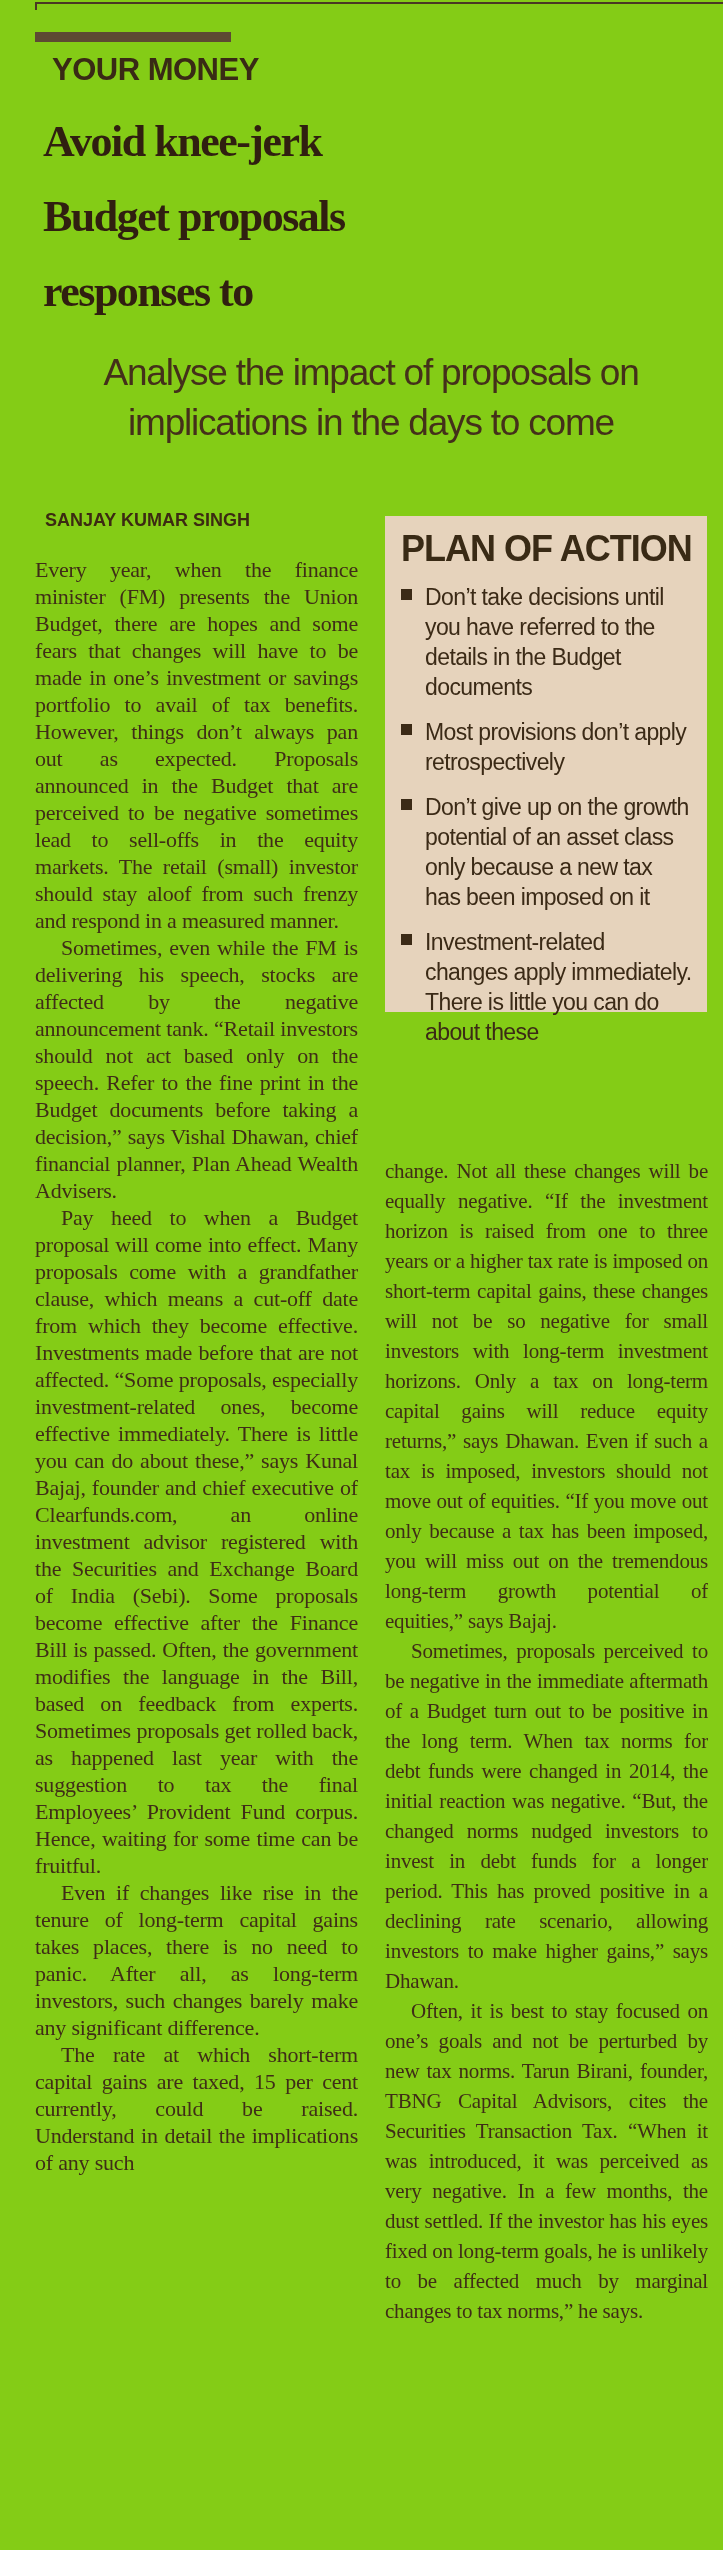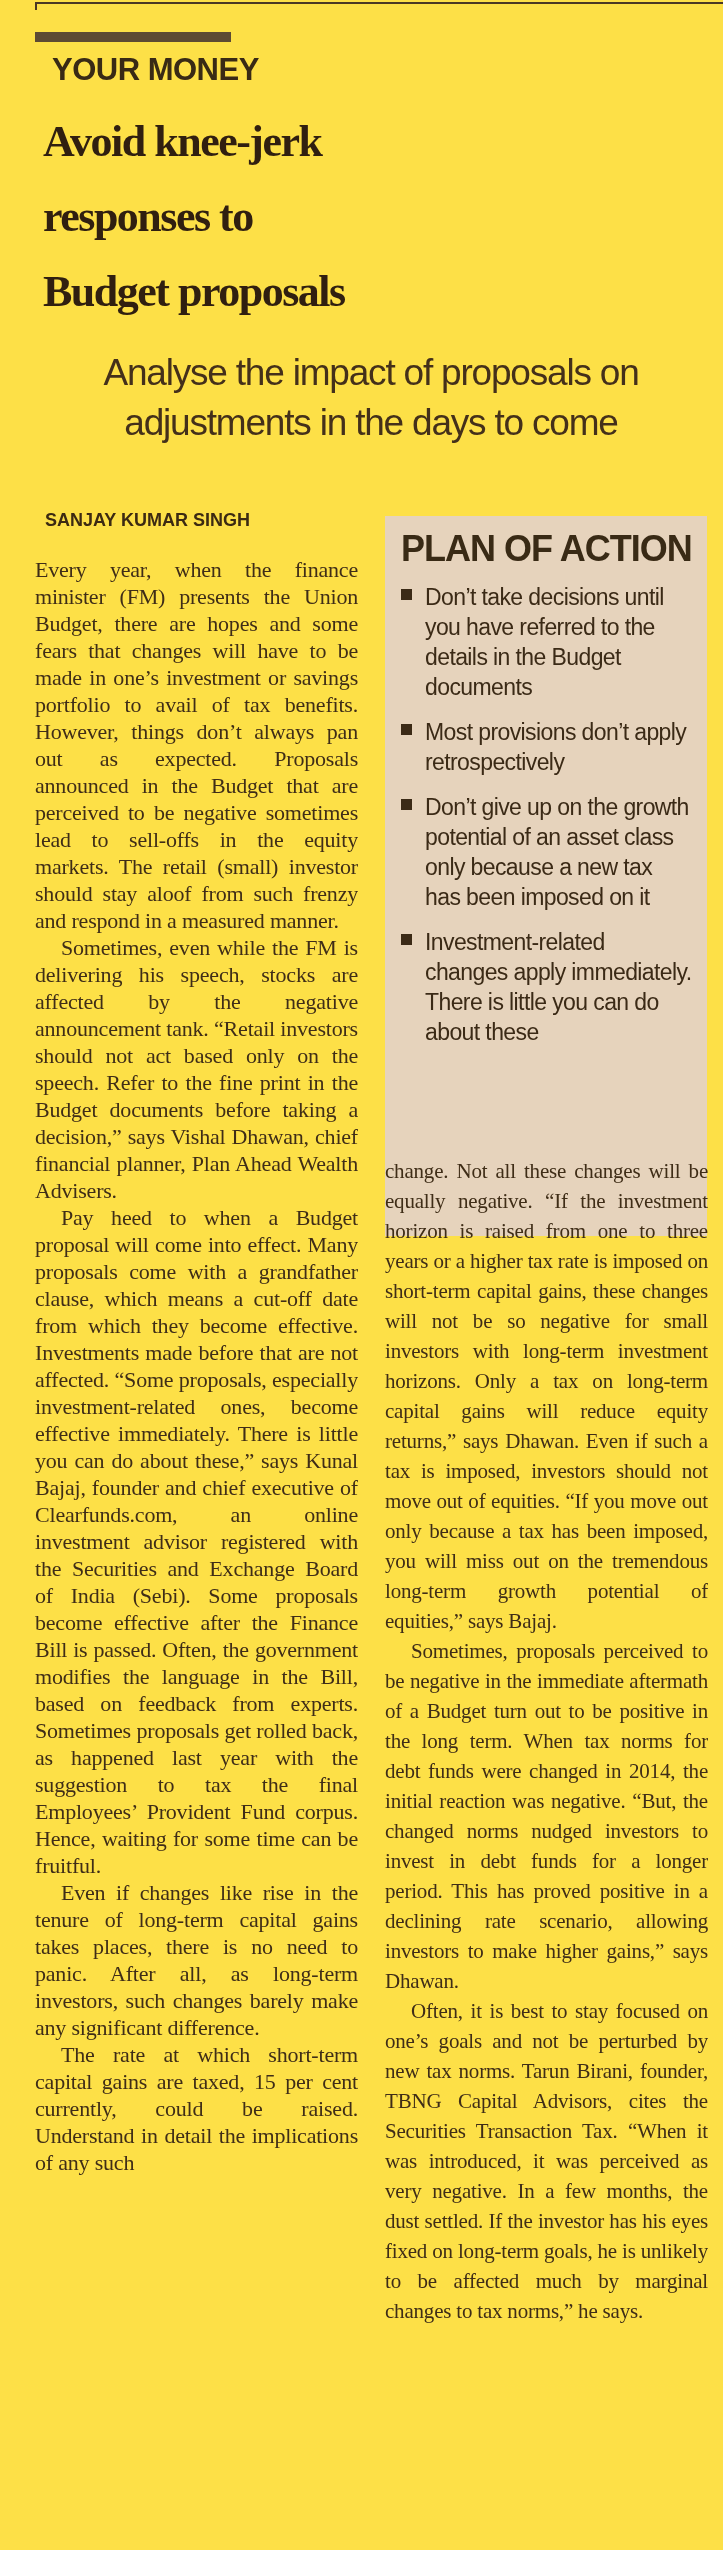--- a/index.html
+++ b/index.html
@@ -1,19 +1,19 @@
 <!DOCTYPE html>
 <html lang="en"><head>
 <meta charset="utf-8">
 <style>
   html,body{margin:0;padding:0;background:#fae7cc;}
   .page{
     position:relative;
     width:723px;height:2550px;
-    background:#fde047;
+    background:#84cc16;
     overflow:hidden;
     font-family:"Liberation Serif", serif;
     color:#3f2d17;
   }
   
   .top-rule{position:absolute;top:2px;left:35px;right:0;height:2px;background:#4a3824;}
   .top-rule-corner{position:absolute;top:2px;left:35px;width:2px;height:8px;background:#4a3824;}
 
   
   .kicker-bar{position:absolute;top:32px;left:35px;width:196px;height:10px;background:#5d4a33;}
@@ -57,21 +57,21 @@
     text-align:justify;
     overflow:hidden;
   }
   .col p{margin:0;text-indent:26px;}
   .col p.first{text-indent:0;}
   .col1{left:35px;top:556px;height:1990px;font-size:22px;line-height:27px;letter-spacing:-0.2px;}
   .col2{left:385px;top:1156px;height:1392px;font-size:21px;line-height:30px;letter-spacing:-0.2px;}
 
   
   .action-box{
-    position:absolute;left:385px;top:516px;width:322px;height:720px;
+    position:absolute;left:385px;top:516px;width:322px;height:496px;
     background:#e6d3bc;
     box-sizing:border-box;
     padding:12px 14px 10px 16px;
     font-family:"Liberation Sans", sans-serif;
     color:#3b2a16;
   }
   .action-box h2{
     margin:0 0 12px 0;
     font-size:36px;letter-spacing:-1px;
     font-weight:700;color:#392a15;
@@ -94,27 +94,27 @@
 <div class="page">
 
   <div class="top-rule"></div>
   <div class="top-rule-corner"></div>
 
   <div class="kicker-bar"></div>
   <div class="kicker">YOUR MONEY</div>
 
   <h1 class="headline">
     <span>Avoid knee-jerk</span>
+    <span>Budget proposals</span>
     <span>responses to</span>
-    <span>Budget proposals</span>
   </h1>
 
   <div class="subhead">
     <span>Analyse the impact of proposals on</span>
-    <span>adjustments in the days to come</span>
+    <span>implications in the days to come</span>
   </div>
 
   <div class="byline">SANJAY KUMAR SINGH</div>
 
   <aside class="action-box">
     <h2>PLAN OF ACTION</h2>
     <ul>
       <li>
         <span class="sq"></span>
         <span>Don’t take decisions until you have referred to the details in the Budget documents</span>

